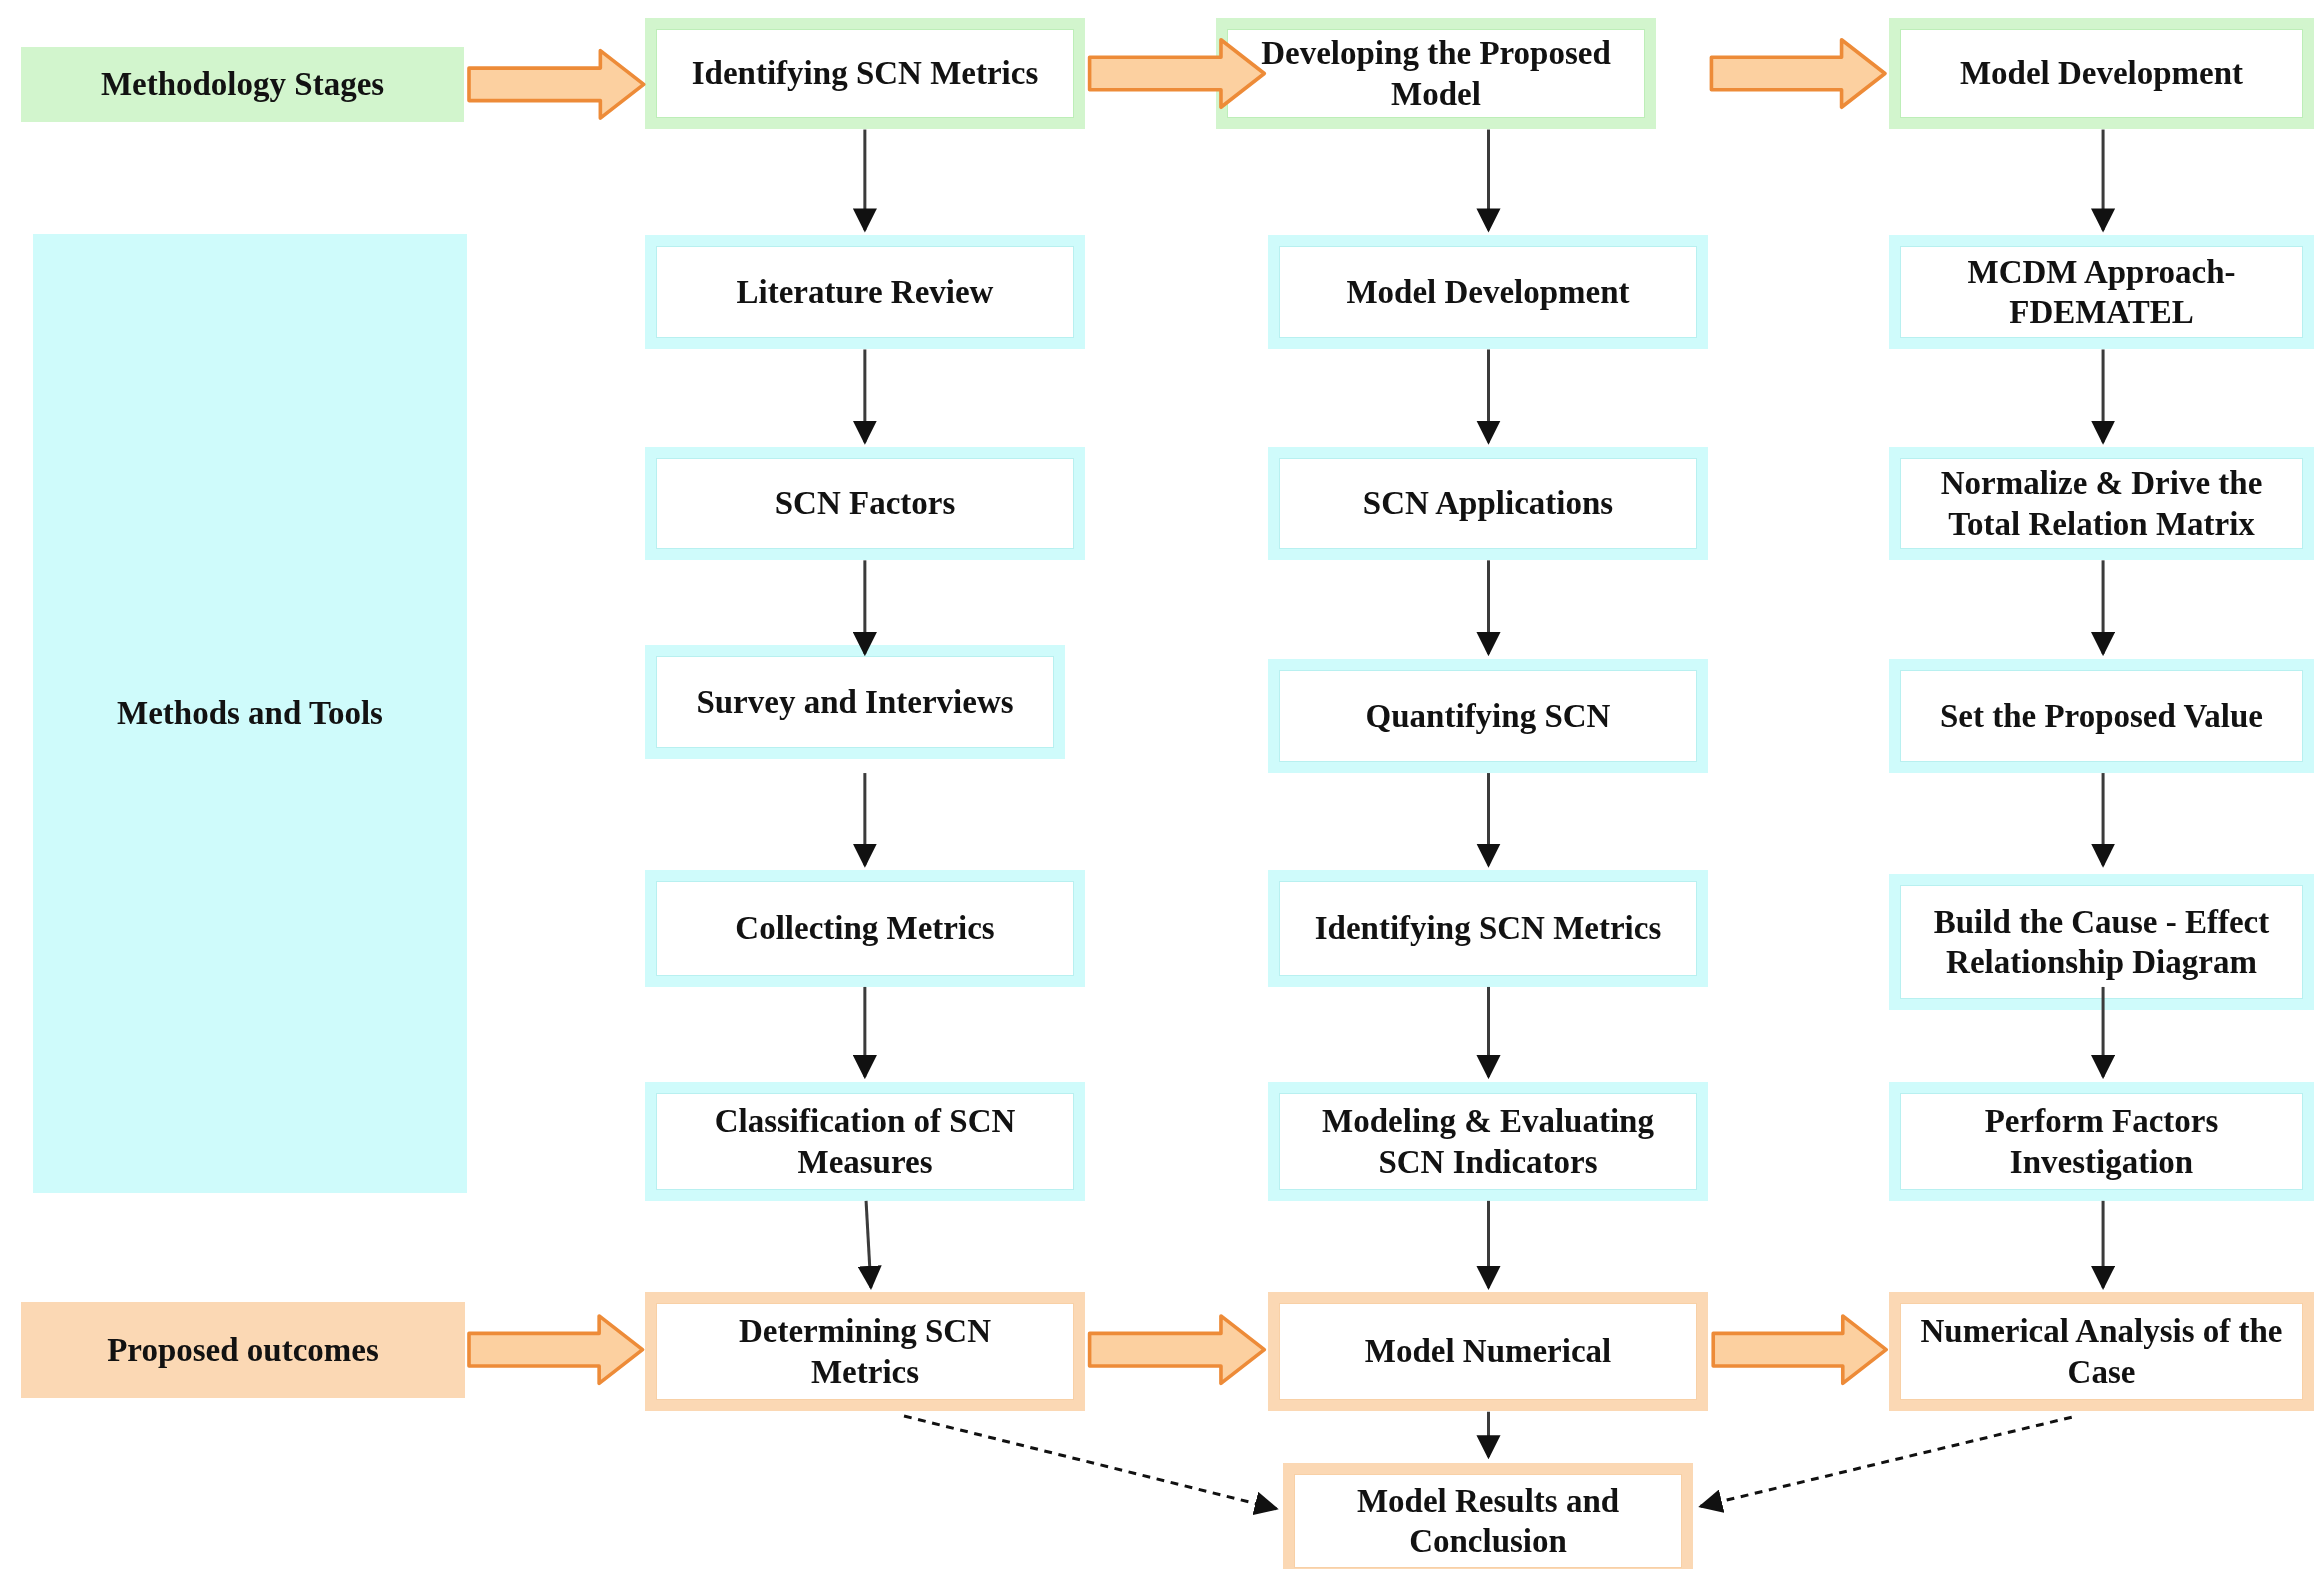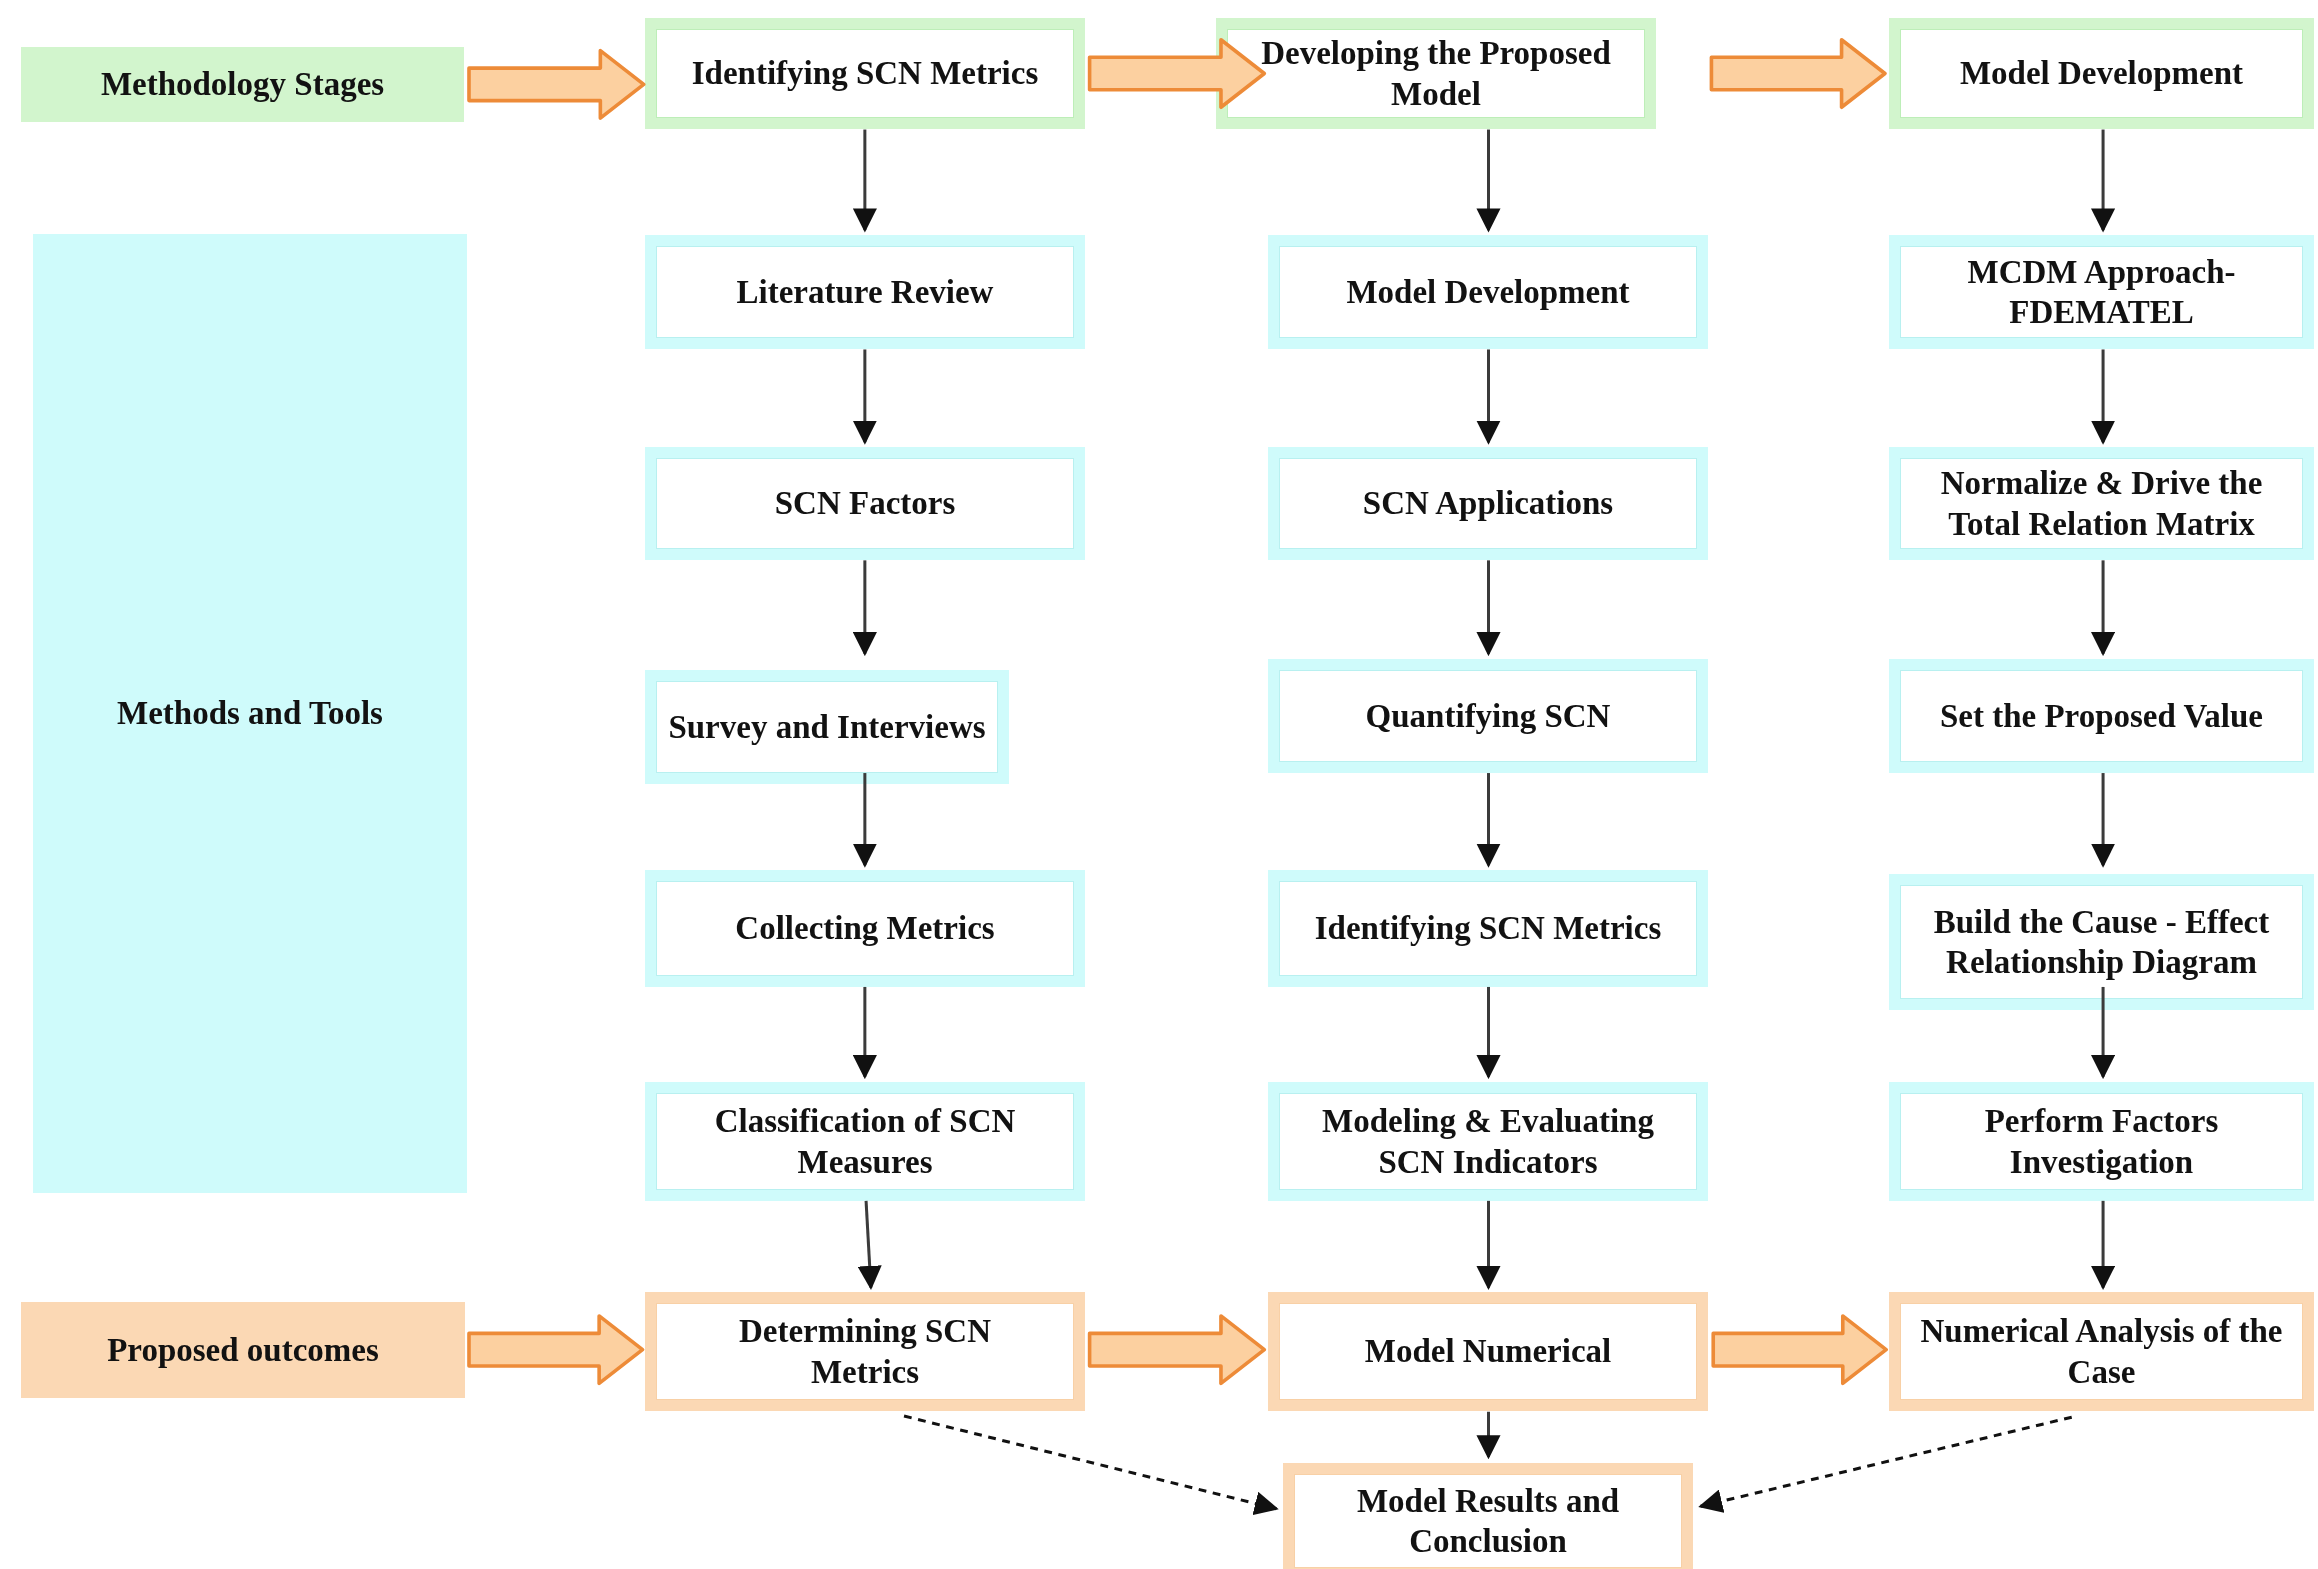--- a/index.html
+++ b/index.html
@@ -116,21 +116,21 @@
   <div class="box framed cyan" style="left:645px;top:235px;width:440px;height:114px">
     <div class="inner">
         <span class="nowrap">Literature Review</span>
       </div>
   </div>
   <div class="box framed cyan" style="left:645px;top:447px;width:440px;height:113px">
     <div class="inner">
         <span class="nowrap">SCN Factors</span>
       </div>
   </div>
-  <div class="box framed cyan" style="left:645px;top:670px;width:364px;height:114px">
+  <div class="box framed cyan" style="left:645px;top:645px;width:420px;height:114px">
     <div class="inner">
         <span class="nowrap">Survey and Interviews</span>
       </div>
   </div>
   <div class="box framed cyan" style="left:645px;top:870px;width:440px;height:117px">
     <div class="inner">
         <span class="nowrap">Collecting Metrics</span>
       </div>
   </div>
   <div class="box framed cyan" style="left:645px;top:1082px;width:440px;height:119px">

